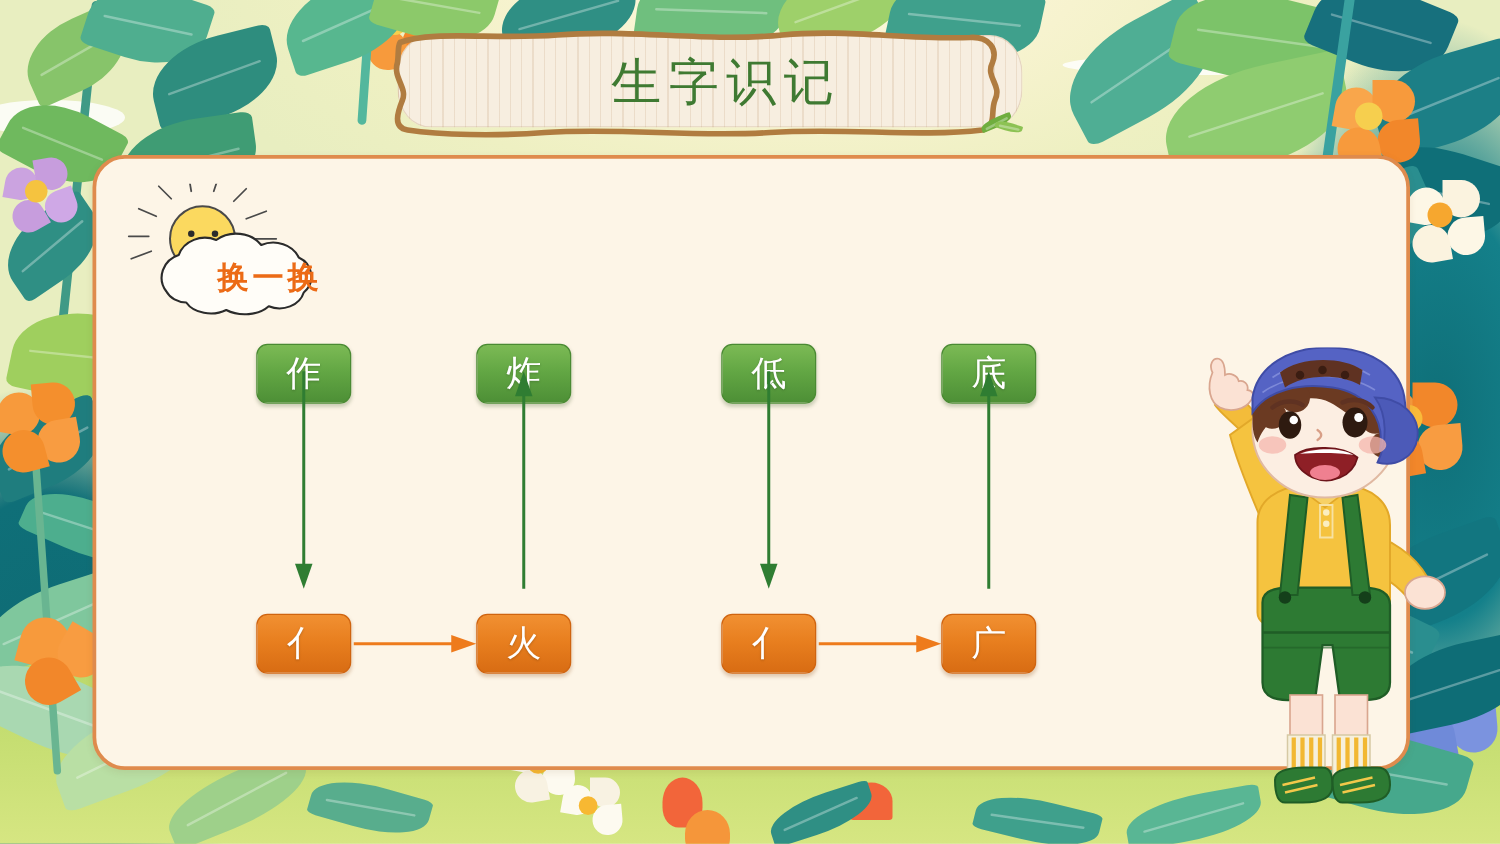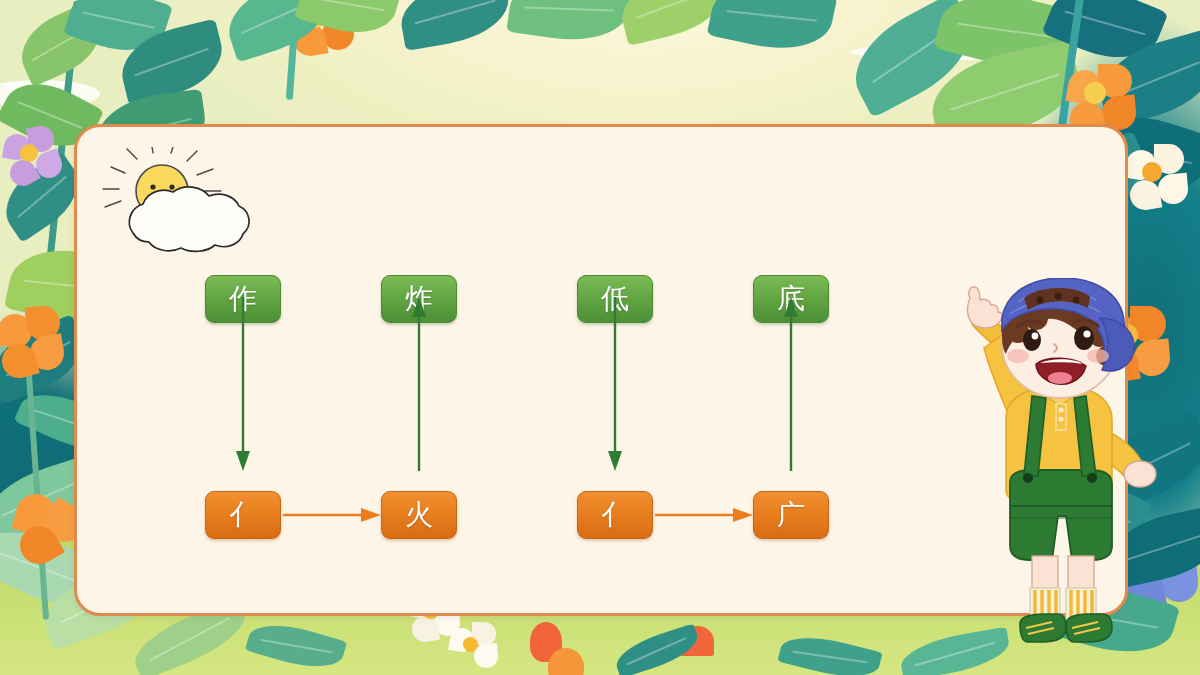--- a/index.html
+++ b/index.html
@@ -202,20 +202,33 @@
   </div>
   <div class="petal" style="left:530px;top:622px;width:32px;height:40px;background:#f2653a;border-radius:50% 50% 40% 40%;"></div>
   <div class="petal" style="left:548px;top:648px;width:36px;height:38px;background:#f5963a;border-radius:50% 50% 40% 40%;"></div>
   <div class="petal" style="left:680px;top:626px;width:34px;height:30px;background:#f2653a;border-radius:50% 50% 8% 8%;"></div>
   <div class="leaf" style="left:248px;top:628px;width:96px;height:36px;background:#58ad8d;transform:rotate(16deg);"></div>
   <div class="leaf" style="left:614px;top:636px;width:86px;height:30px;background:#2f8f84;transform:rotate(-18deg);"></div>
   <div class="leaf" style="left:780px;top:640px;width:100px;height:34px;background:#3fa08c;transform:rotate(14deg);"></div>
   <div class="leaf" style="left:900px;top:636px;width:110px;height:36px;background:#59b694;transform:rotate(-10deg);"></div>
   <div class="leaf" style="left:130px;top:618px;width:120px;height:42px;background:#9ed08a;transform:rotate(-22deg);"></div>
 
+  <div id="title-banner">
+    <div class="banner-body"></div>
+    <svg class="banner-svg" viewBox="0 0 524 96">
+      <path d="M14,16 C40,6 90,14 140,10 C200,5 260,16 320,10 C370,5 420,14 470,12
+               C486,11 492,22 488,32 C482,44 496,50 490,62 C486,72 492,82 480,86
+               C430,92 370,84 310,88 C250,92 190,84 130,88 C90,91 46,90 20,86
+               C8,84 12,72 16,62 C20,52 8,44 12,32 C13,26 12,19 14,16 Z" fill="none" stroke="#b07c40" stroke-width="4.5" stroke-linecap="round" stroke-linejoin="round"></path>
+    </svg>
+    <div id="title-text">生字识记</div>
+
+    <div class="leaf" style="left:466px;top:66px;width:26px;height:8px;background:#6fae3e;transform:rotate(-22deg);"></div>
+    <div class="leaf" style="left:478px;top:70px;width:22px;height:7px;background:#8cc253;transform:rotate(18deg);"></div>
+  </div>
 
   <div id="content-card">
 
     <div id="cloud-label">
       <svg width="230" height="115" viewBox="0 0 230 115">
         <g stroke="#4a4a4a" stroke-width="1.4" stroke-linecap="round">
           <line x1="60" y1="6" x2="58" y2="-6"></line>
           <line x1="44" y1="12" x2="34" y2="2"></line>
           <line x1="32" y1="26" x2="18" y2="20"></line>
           <line x1="26" y1="42" x2="10" y2="42"></line>
@@ -227,20 +240,21 @@
           <line x1="112" y1="56" x2="130" y2="62"></line>
         </g>
         <circle cx="69" cy="44" r="26" fill="#fbd95f" stroke="#4a4a4a" stroke-width="1.6"></circle>
         <circle cx="60" cy="40" r="2.6" fill="#2b2b2b"></circle>
         <circle cx="79" cy="40" r="2.6" fill="#2b2b2b"></circle>
         <path d="M63,50 q6,6 12,0" fill="none" stroke="#2b2b2b" stroke-width="1.6" stroke-linecap="round"></path>
         <path d="M40,86 a20,19 0 0,1 10,-29 a22,20 0 0,1 30,-12 a24,20 0 0,1 36,4
                  a22,19 0 0,1 30,10 a18,17 0 0,1 4,28 a20,17 0 0,1 -28,11
                  a24,16 0 0,1 -34,3 a22,16 0 0,1 -32,-6 a18,16 0 0,1 -16,-9 Z" fill="#fffdf8" stroke="#2b2b2b" stroke-width="1.7" stroke-linejoin="round"></path>
       </svg>
+      <div id="cloud-text">换一换</div>
     </div>
 
     <div id="diagram">
 
       <div class="grp" style="left:128px;">
         <div class="chbox green top-left">作</div>
         <div class="chbox green top-right">炸</div>
         <div class="chbox orange bot-left">亻</div>
         <div class="chbox orange bot-right">火</div>
 

